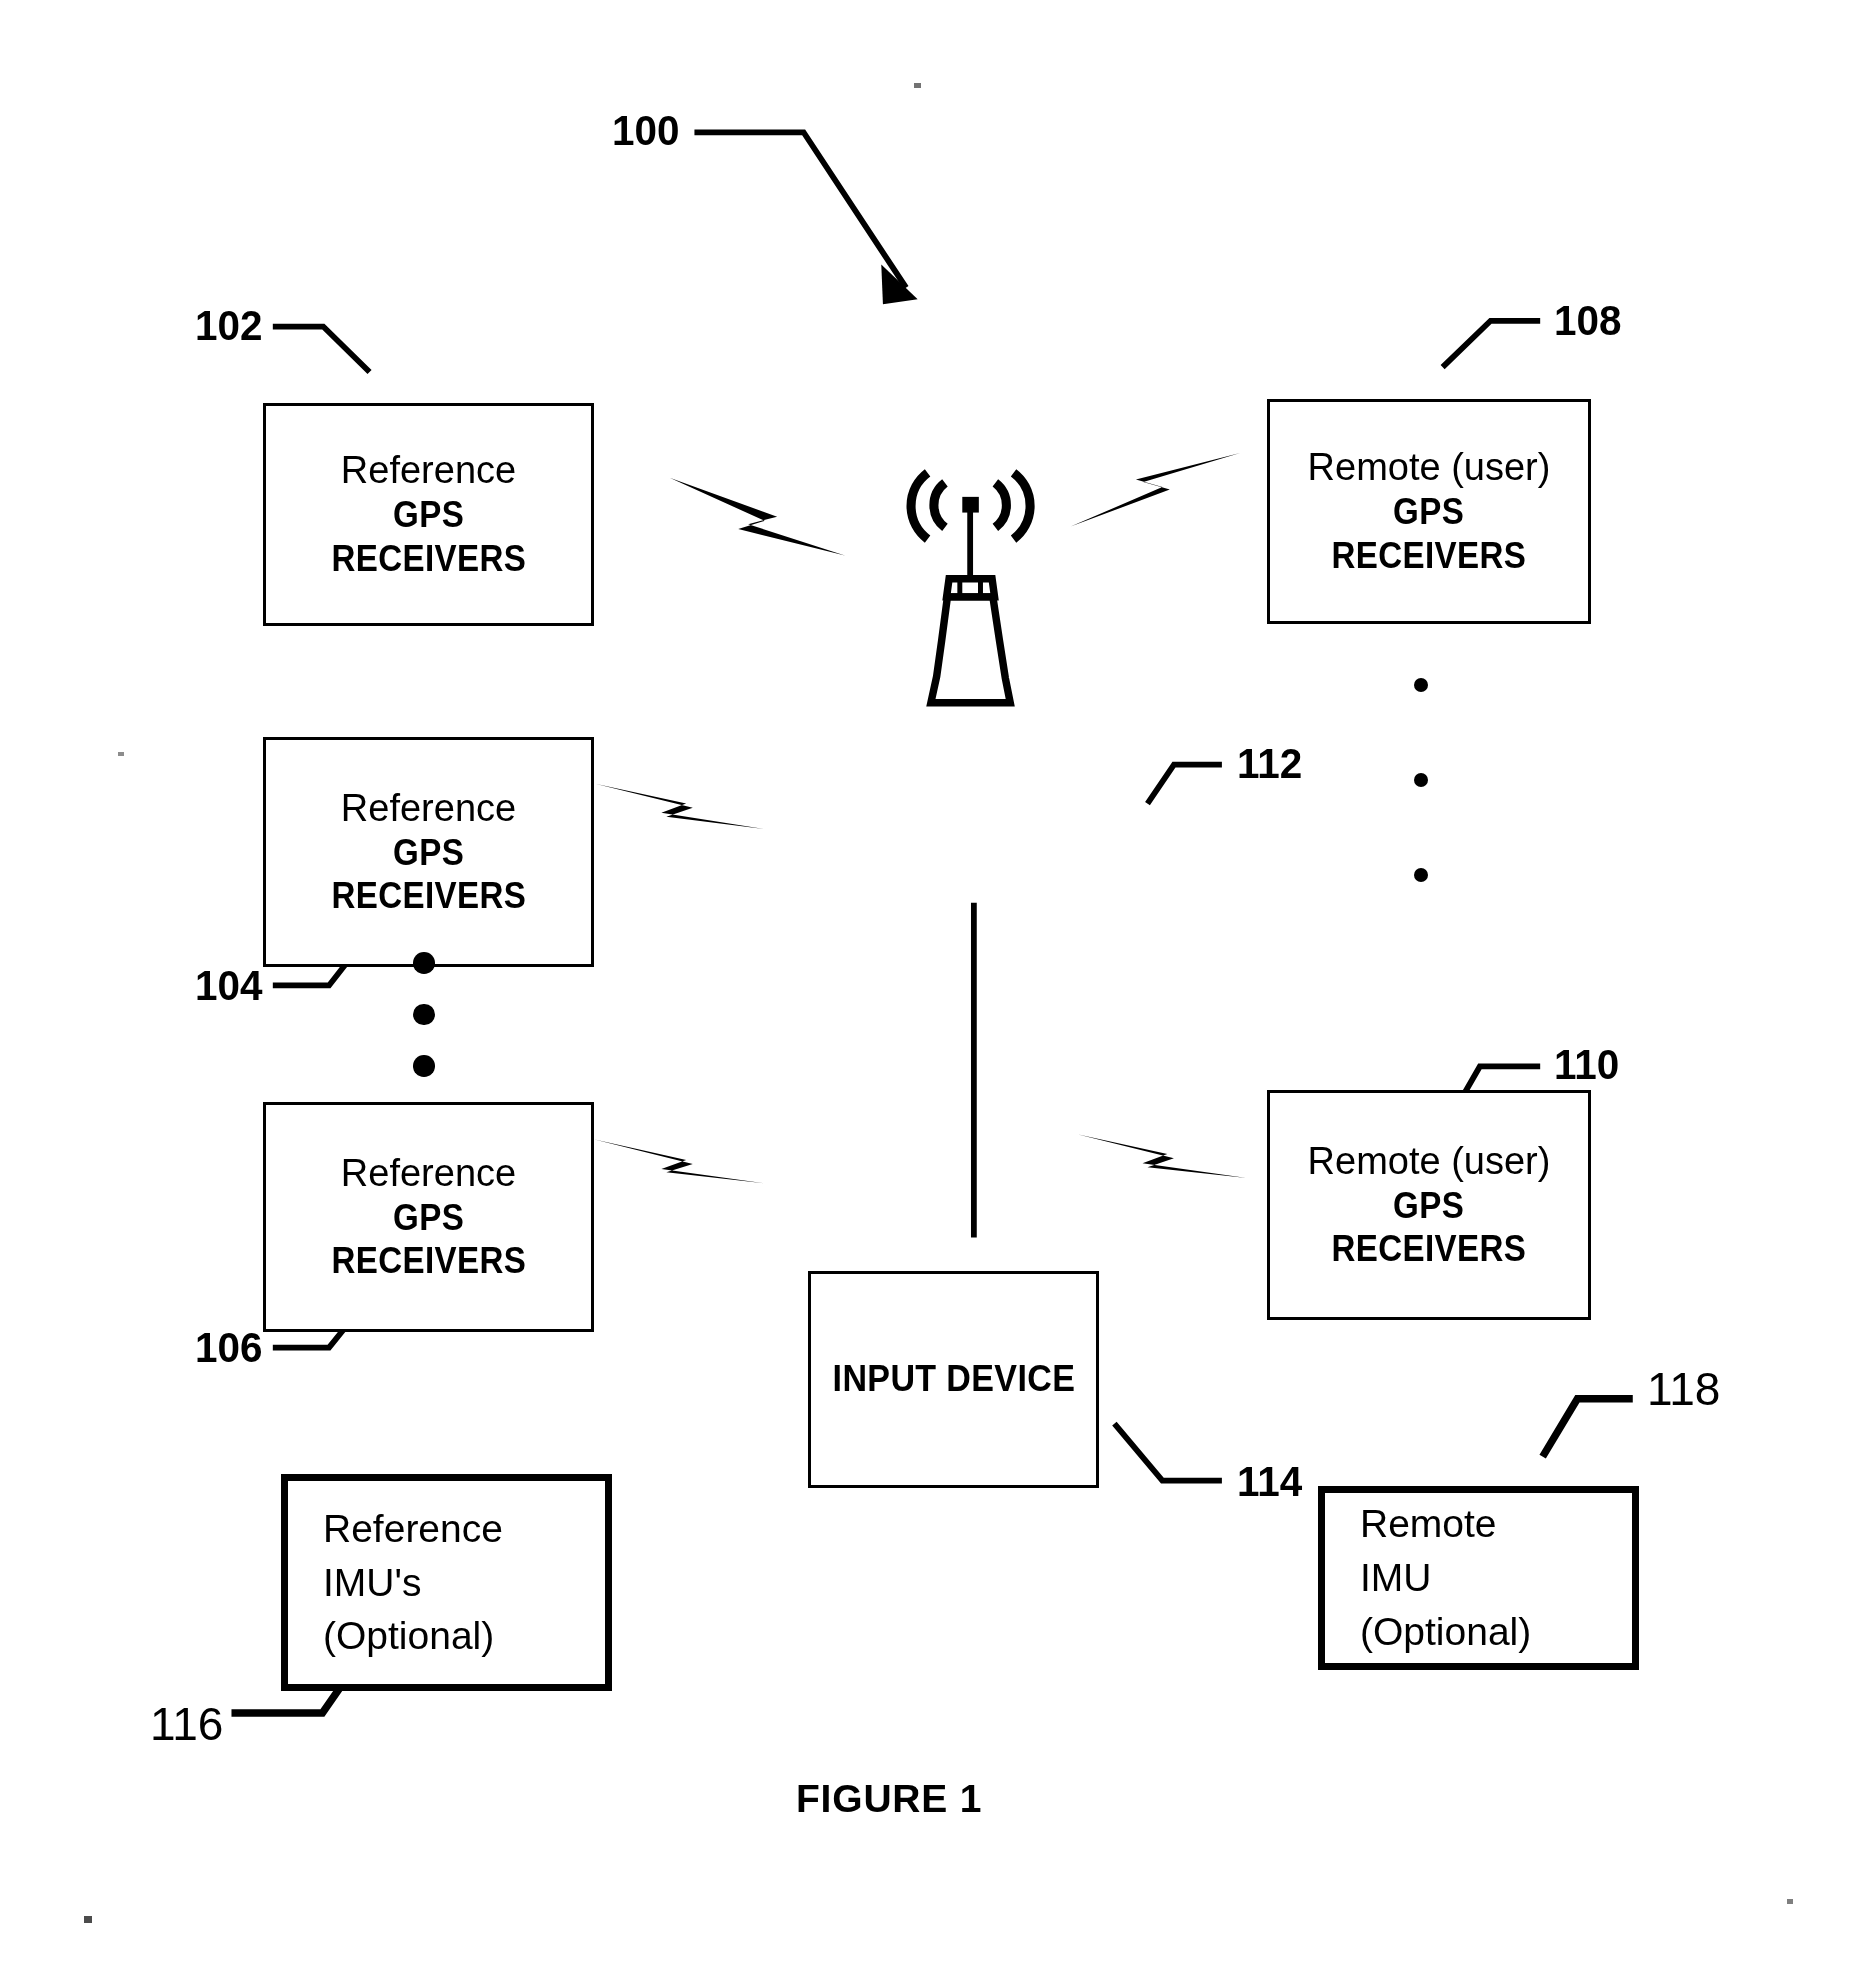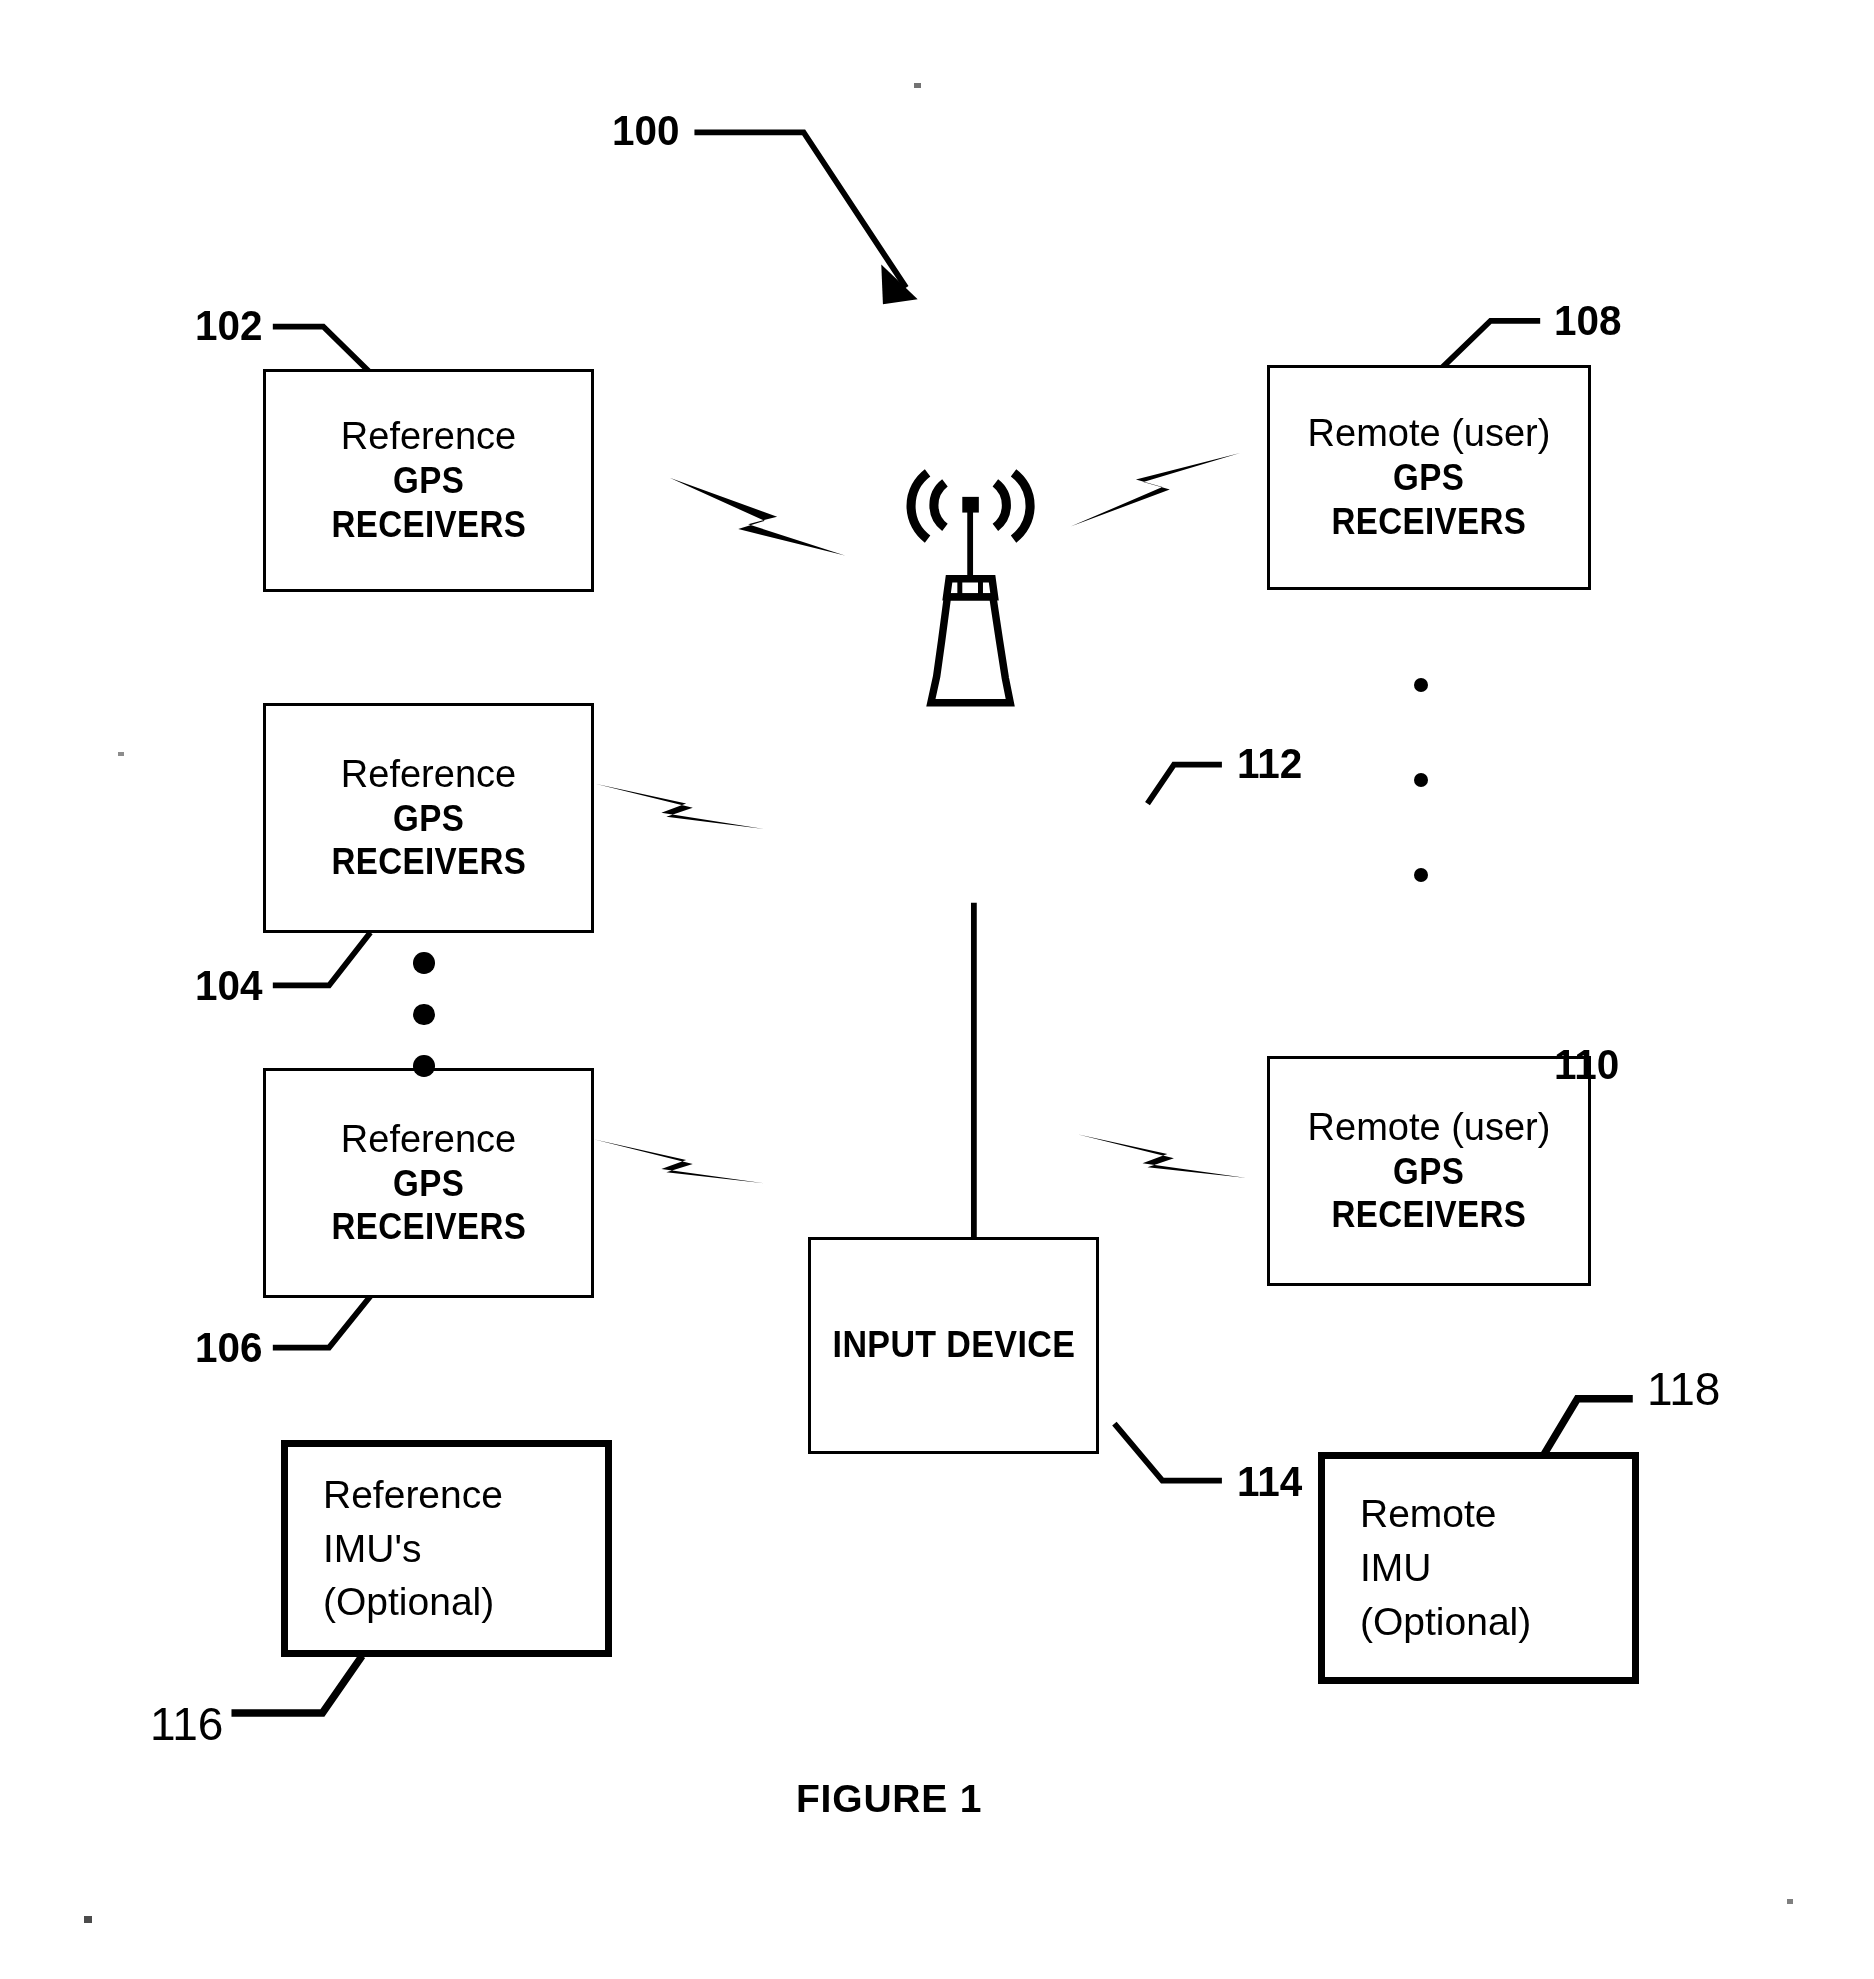--- a/index.html
+++ b/index.html
@@ -27,20 +27,21 @@
   
   .box {
     position: absolute;
     box-sizing: border-box;
     border: 3.3px solid #000;
     background: #ffffff;
     display: flex;
     flex-direction: column;
     justify-content: center;
     align-items: center;
+    margin-top: 34px;
   }
   .box.thick {
     border-width: 7.4px;
   }
   .box .ln-thin {
     font-family: "Liberation Sans", sans-serif;
     font-size: 38px;
     line-height: 1.18;
     font-weight: 400;
     letter-spacing: 0px;
@@ -250,21 +251,21 @@
   <div class="box center-bold" style="left:808px; top:1237px; width:291px; height:217px;">
     <div class="ln-cond">INPUT DEVICE</div>
   </div>
 
   <div class="box thick left-align" style="left:281px; top:1440px; width:331px; height:217px;">
     <div class="ln-thin">Reference</div>
     <div class="ln-thin">IMU's</div>
     <div class="ln-thin">(Optional)</div>
   </div>
 
-  <div class="box thick left-align" style="left:1318px; top:1452px; width:321px; height:232px;">
+  <div class="box thick left-align" style="left:1318px; top:1452px; width:321px; height:184px;">
     <div class="ln-thin">Remote</div>
     <div class="ln-thin">IMU</div>
     <div class="ln-thin">(Optional)</div>
   </div>
 
   <div class="ref" style="left:612px; top:109px;">100</div>
 
   <div class="ref" style="left:195px; top:304px;">102</div>
 
   <div class="ref" style="left:1554px; top:299px;">108</div>

